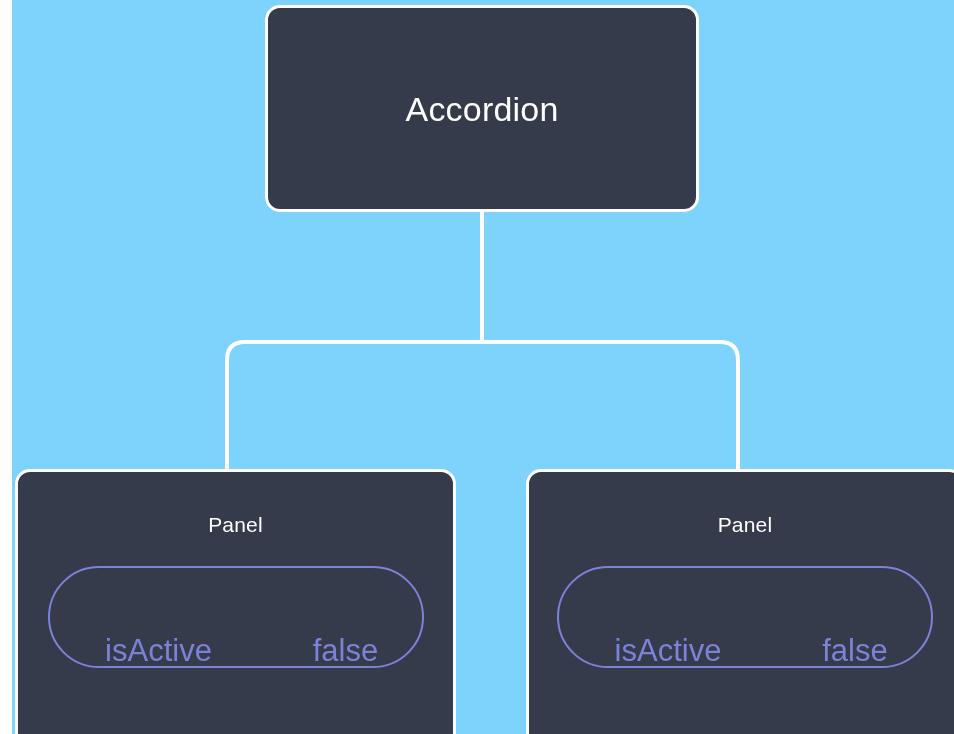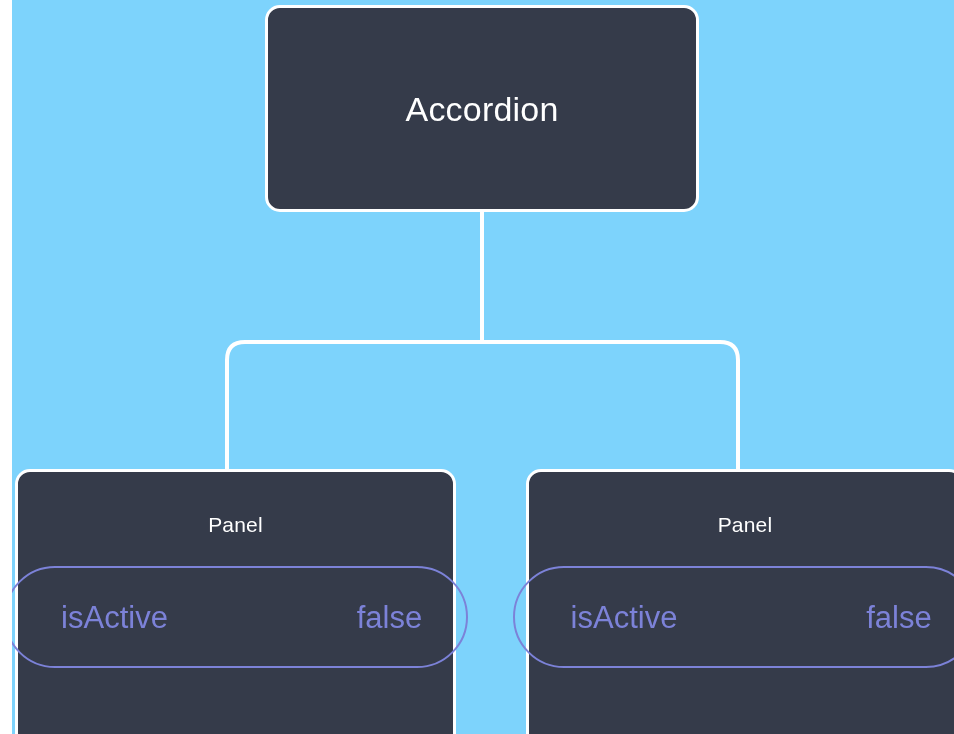--- a/index.html
+++ b/index.html
@@ -76,23 +76,22 @@
   }
 
   
   .pill {
     margin-top: 31px;
     box-sizing: border-box;
     height: 102px;
     border: 2px solid #7c82d8;
     border-radius: 51px;
     display: flex;
-    align-items: center;
+    align-items: flex-end;
     background: transparent;
-    gap: 44px;
   }
   .pill-cell {
     display: flex;
     align-items: center;
     justify-content: center;
     color: #7c82d8;
     font-size: 31px;
     line-height: 1;
     white-space: nowrap;
   }

